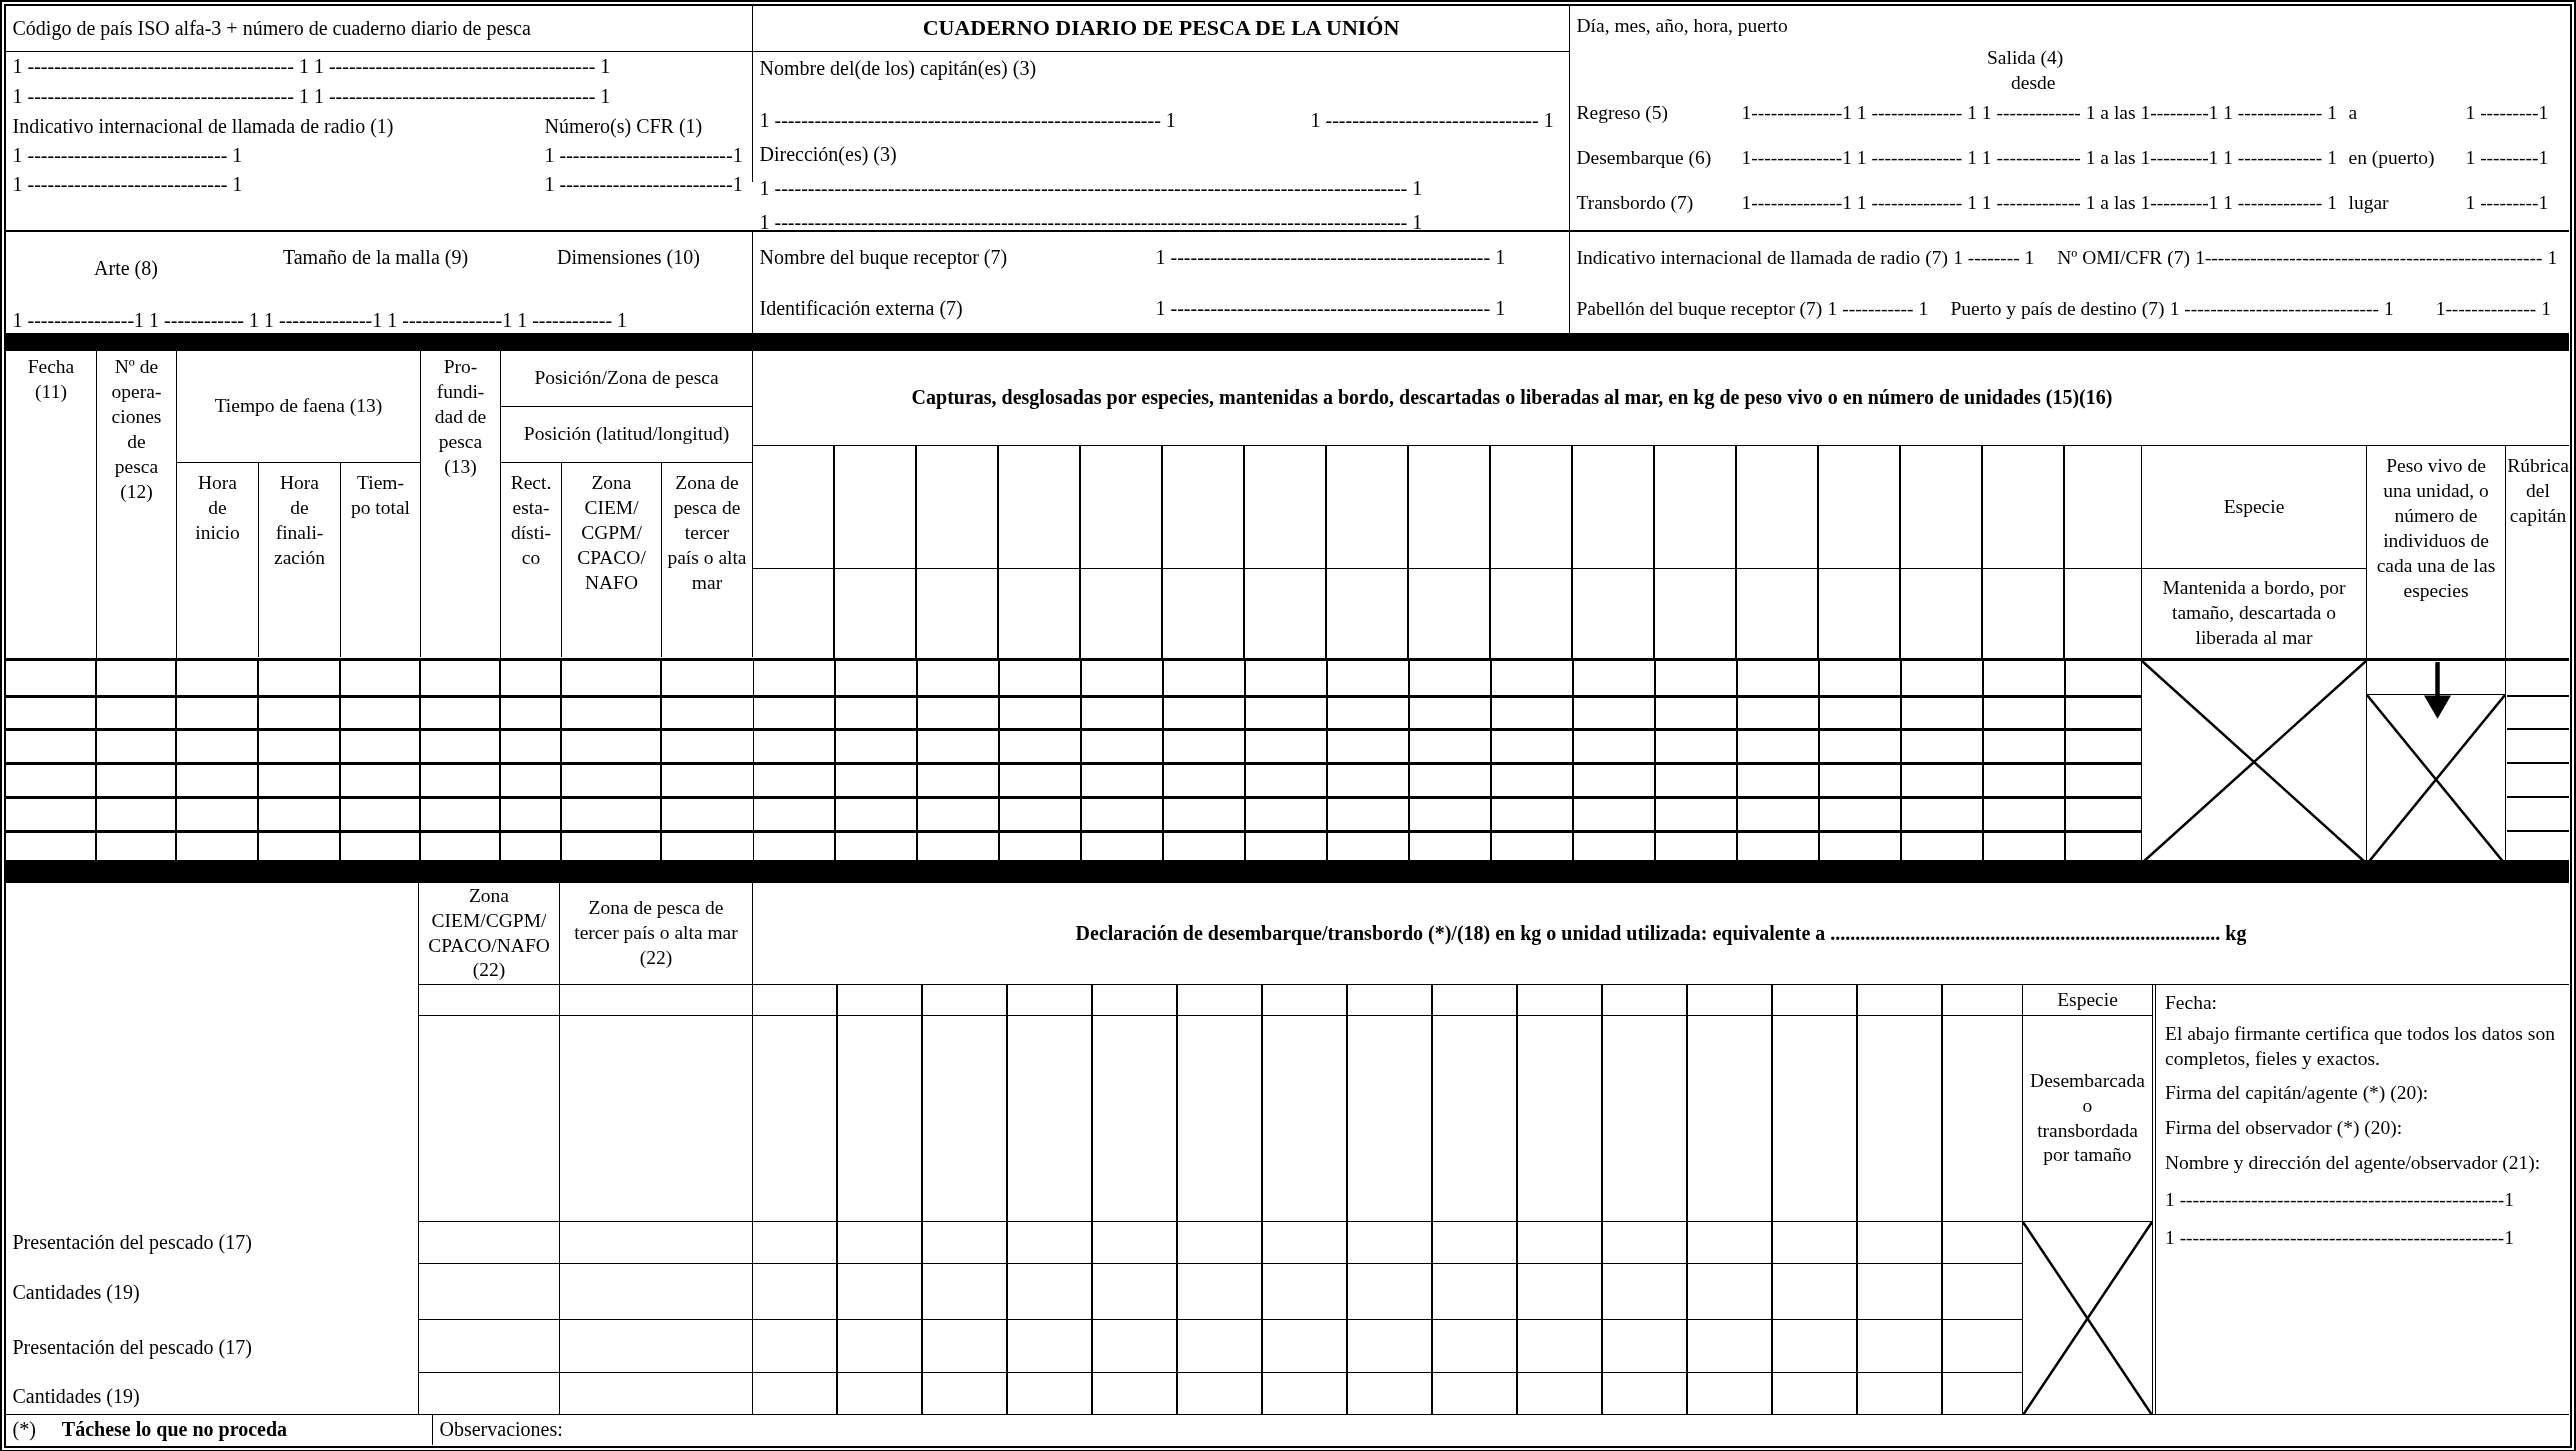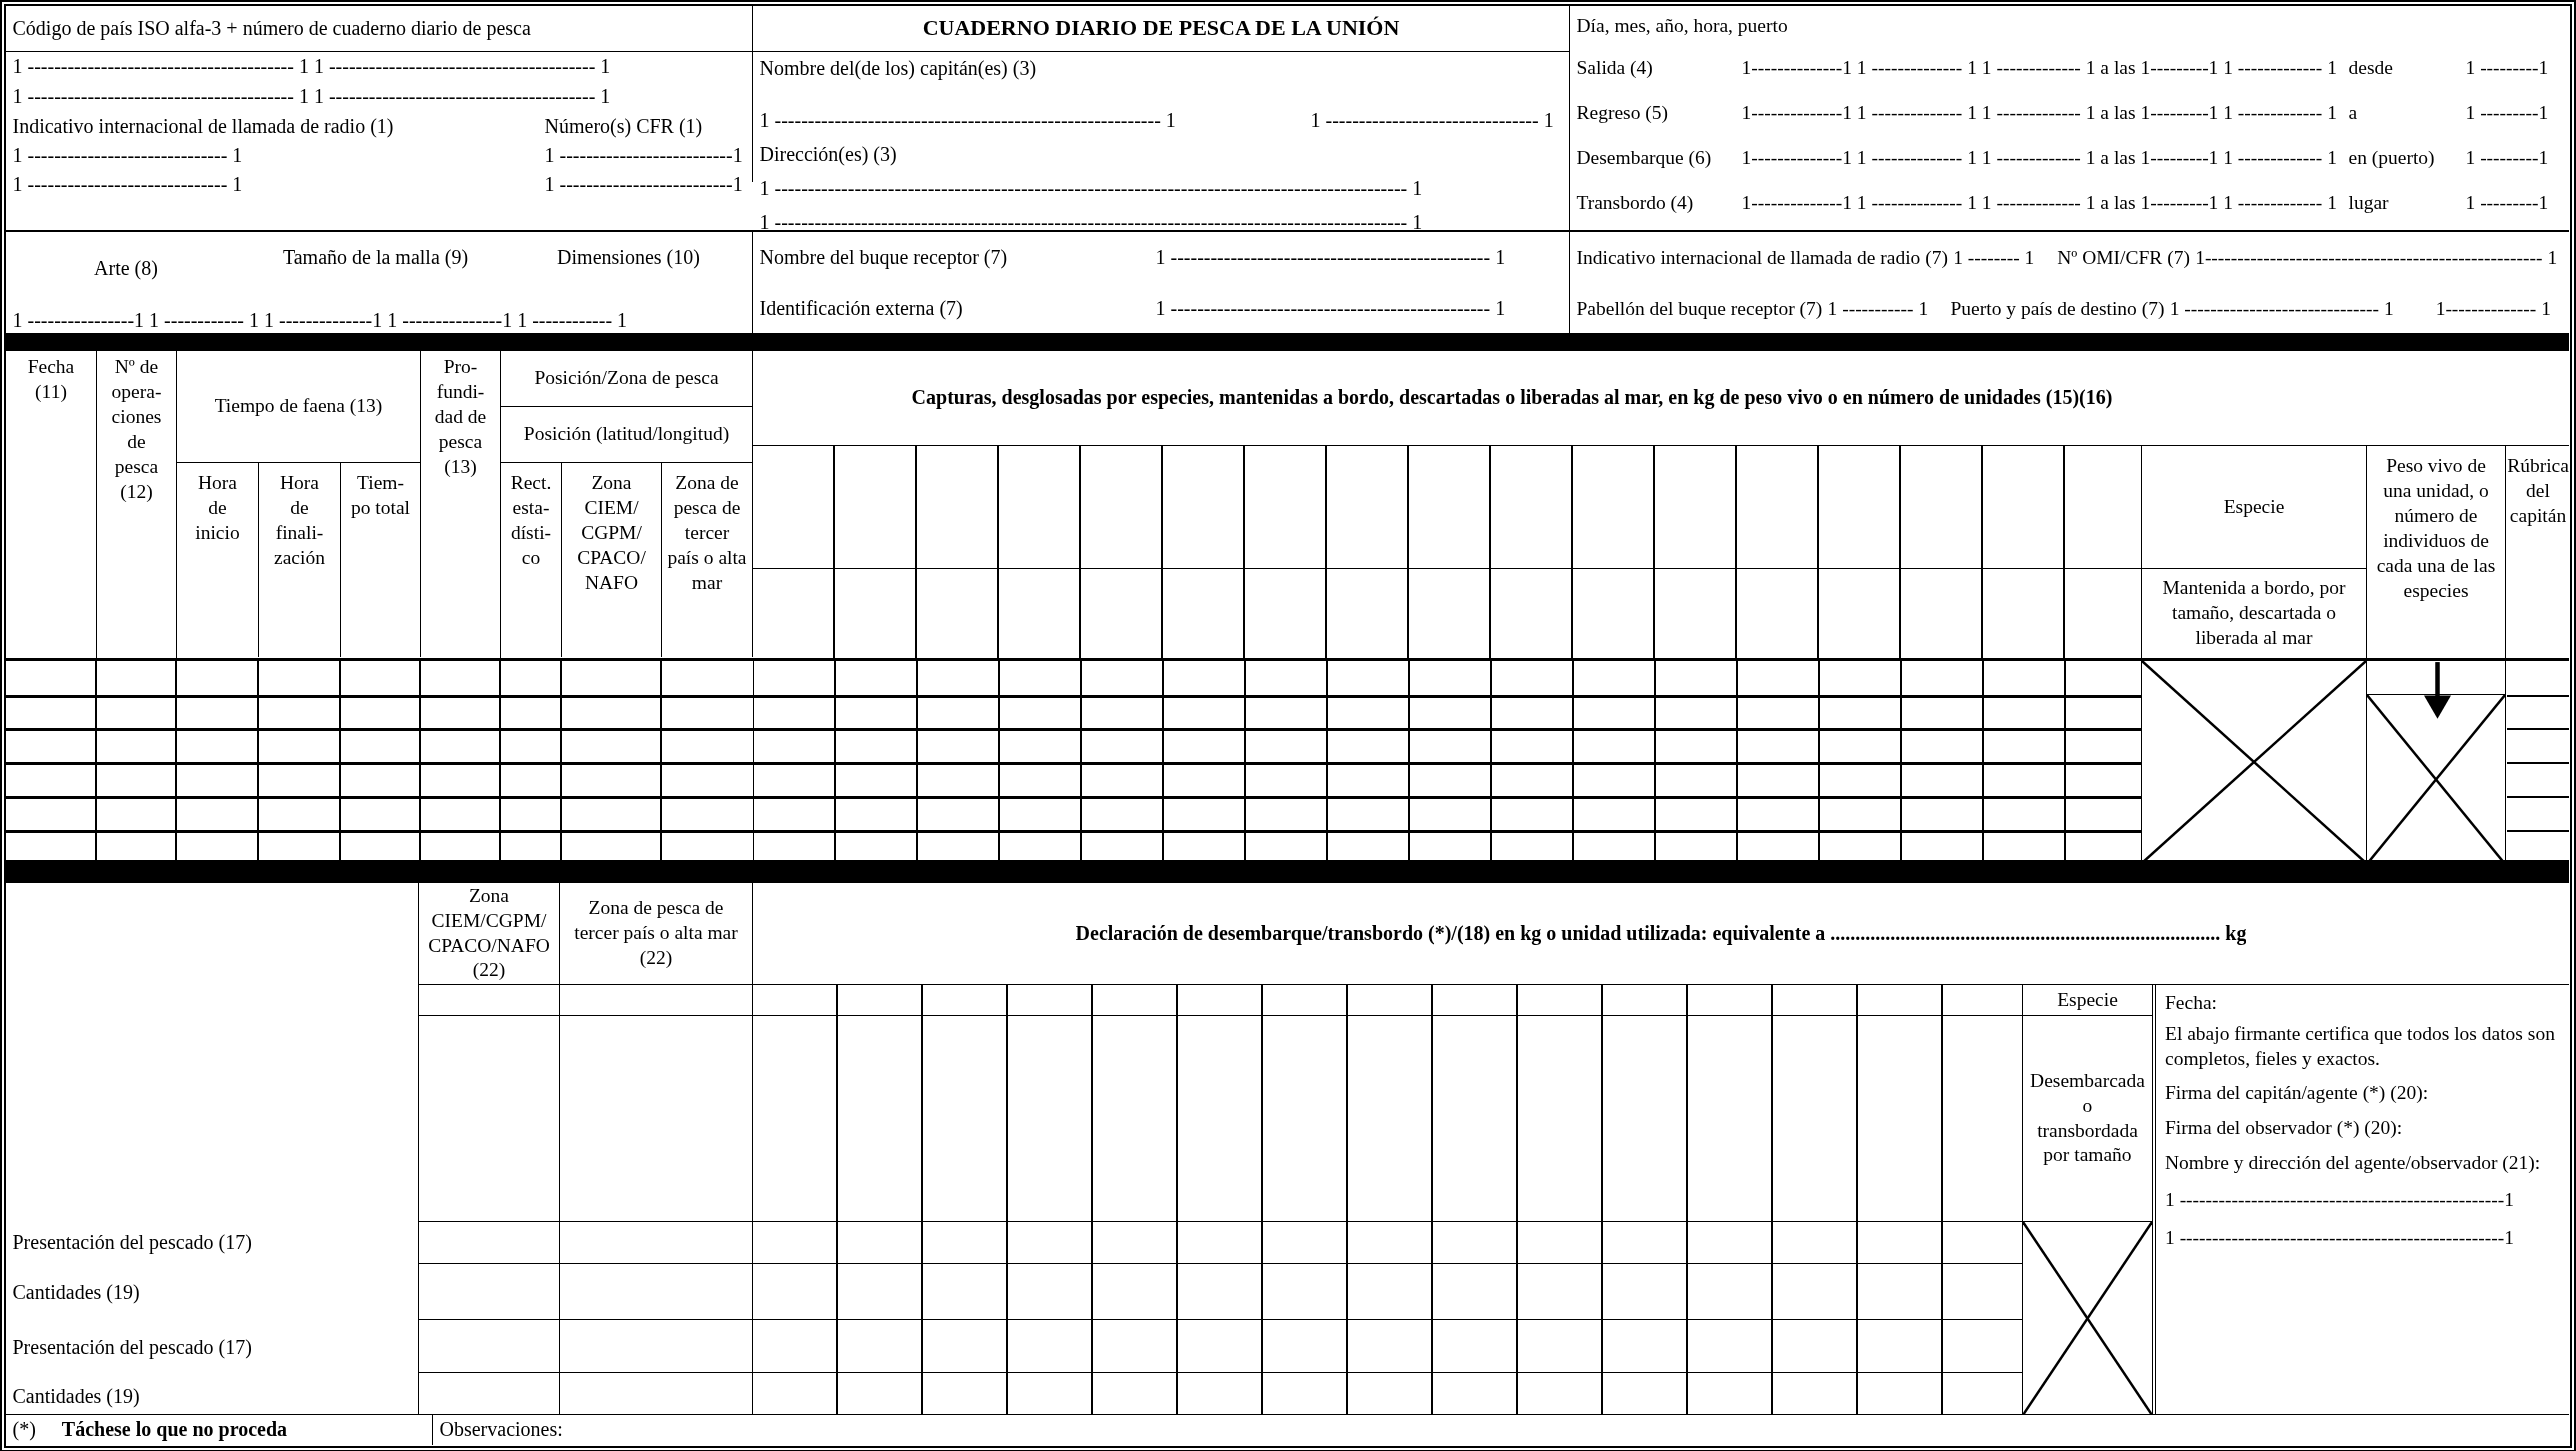--- a/index.html
+++ b/index.html
@@ -65,40 +65,40 @@
     </div>
     <div class="row pad" style="height:34px;">
       <span>Dirección(es) (3)</span>
     </div>
     <div class="row pad nowrap" style="height:34px;">1 ----------------------------------------------------------------------------------------------- 1</div>
     <div class="row pad nowrap" style="height:34px;">1 ----------------------------------------------------------------------------------------------- 1</div>
   </div>
 
   <div class="abs" style="left:1564px;top:0;width:999px;height:224px;font-size:19.5px;">
     <div class="row pad" style="height:40px;">Día, mes, año, hora, puerto</div>
-    <div class="row pad" style="height:45px;">
+    <div class="row pad" style="height:45px;flex-direction:column;">
       <span style="width:165px;">Salida (4)</span>
       <span class="nowrap" style="flex:1;">1--------------1  1 -------------- 1  1 ------------- 1 a las 1---------1  1 ------------- 1</span>
       <span style="width:117px;">desde</span>
       <span class="nowrap" style="width:97px;">1 ---------1</span>
     </div>
     <div class="row pad" style="height:45px;">
       <span style="width:165px;">Regreso (5)</span>
       <span class="nowrap" style="flex:1;">1--------------1  1 -------------- 1  1 ------------- 1 a las 1---------1  1 ------------- 1</span>
       <span style="width:117px;">a</span>
       <span class="nowrap" style="width:97px;">1 ---------1</span>
     </div>
     <div class="row pad" style="height:45px;">
       <span style="width:165px;">Desembarque (6)</span>
       <span class="nowrap" style="flex:1;">1--------------1  1 -------------- 1  1 ------------- 1 a las 1---------1  1 ------------- 1</span>
       <span style="width:117px;">en (puerto)</span>
       <span class="nowrap" style="width:97px;">1 ---------1</span>
     </div>
     <div class="row pad" style="height:45px;">
-      <span style="width:165px;">Transbordo (4)</span>
+      <span style="width:165px;">Transbordo (7)</span>
       <span class="nowrap" style="flex:1;">1--------------1  1 -------------- 1  1 ------------- 1 a las 1---------1  1 ------------- 1</span>
       <span style="width:117px;">lugar</span>
       <span class="nowrap" style="width:97px;">1 ---------1</span>
     </div>
   </div>
 
   <div class="abs br" style="left:0;top:224px;width:747px;height:104px;border-top:2.6px solid #000;">
     <div class="row" style="height:52px;">
       <span style="width:240px;text-align:center;margin-top:21px;">Arte (8)</span>
       <span style="width:259px;text-align:center;">Tamaño de la malla (9)</span>

